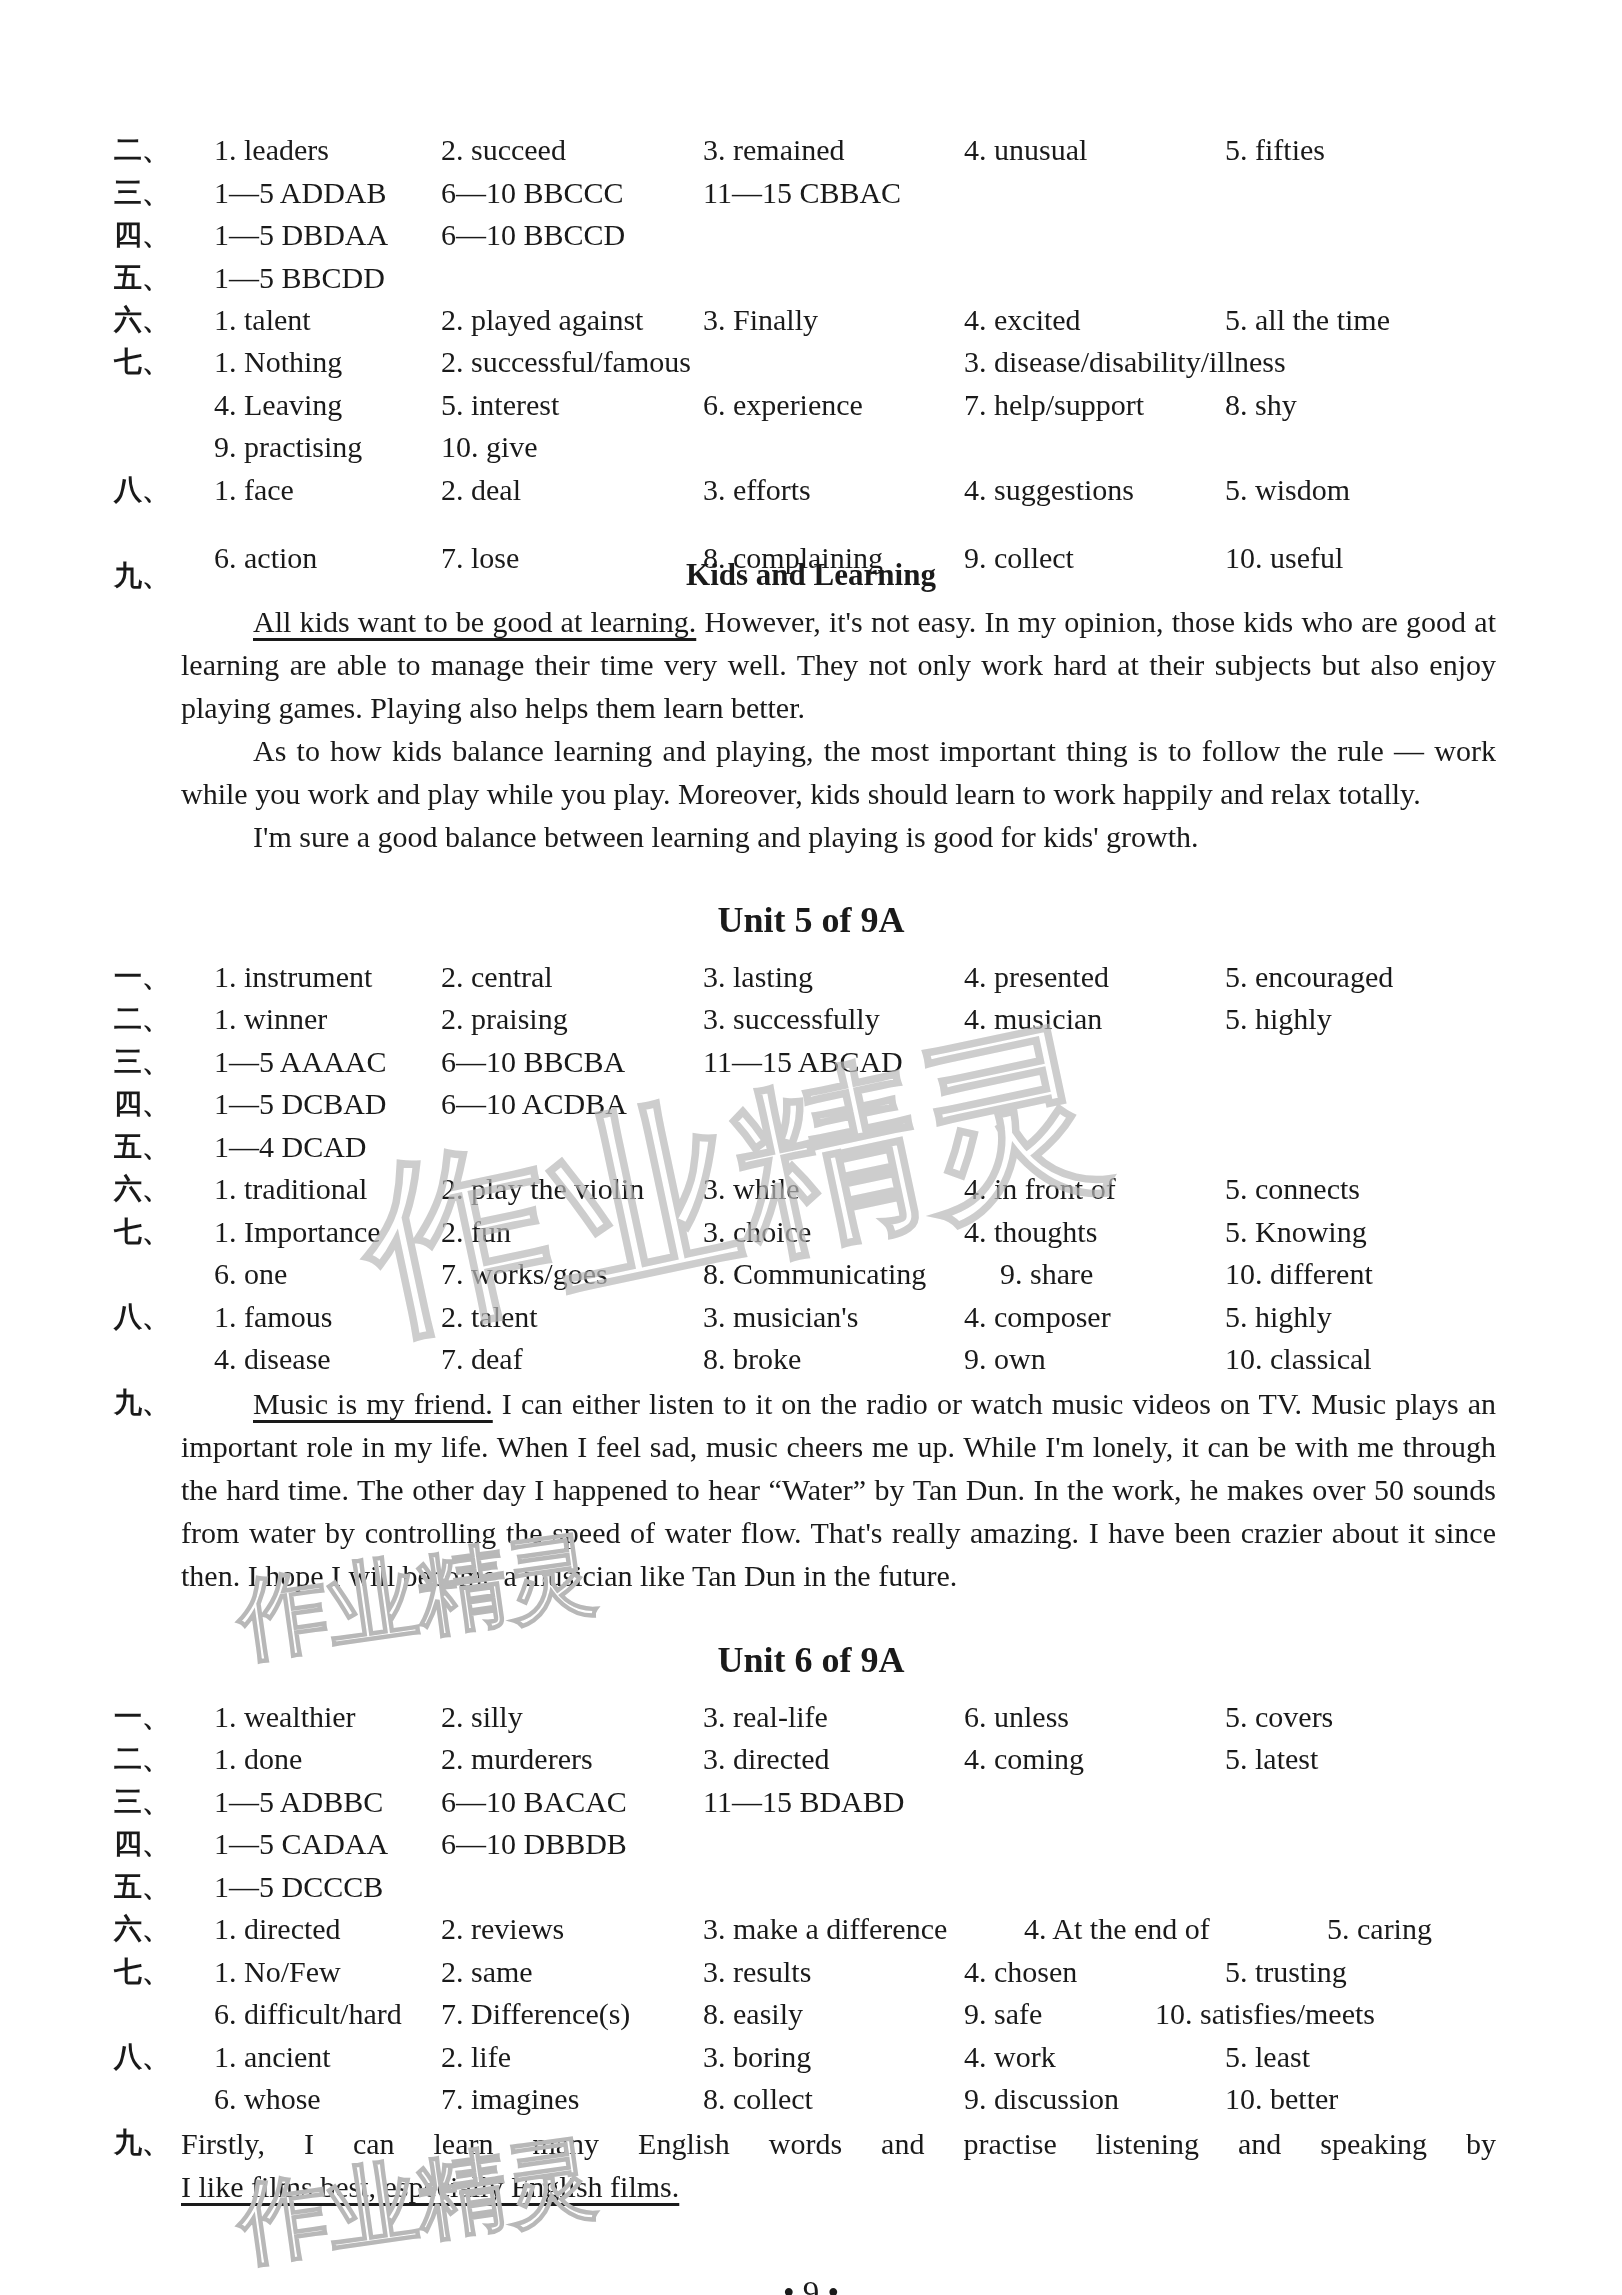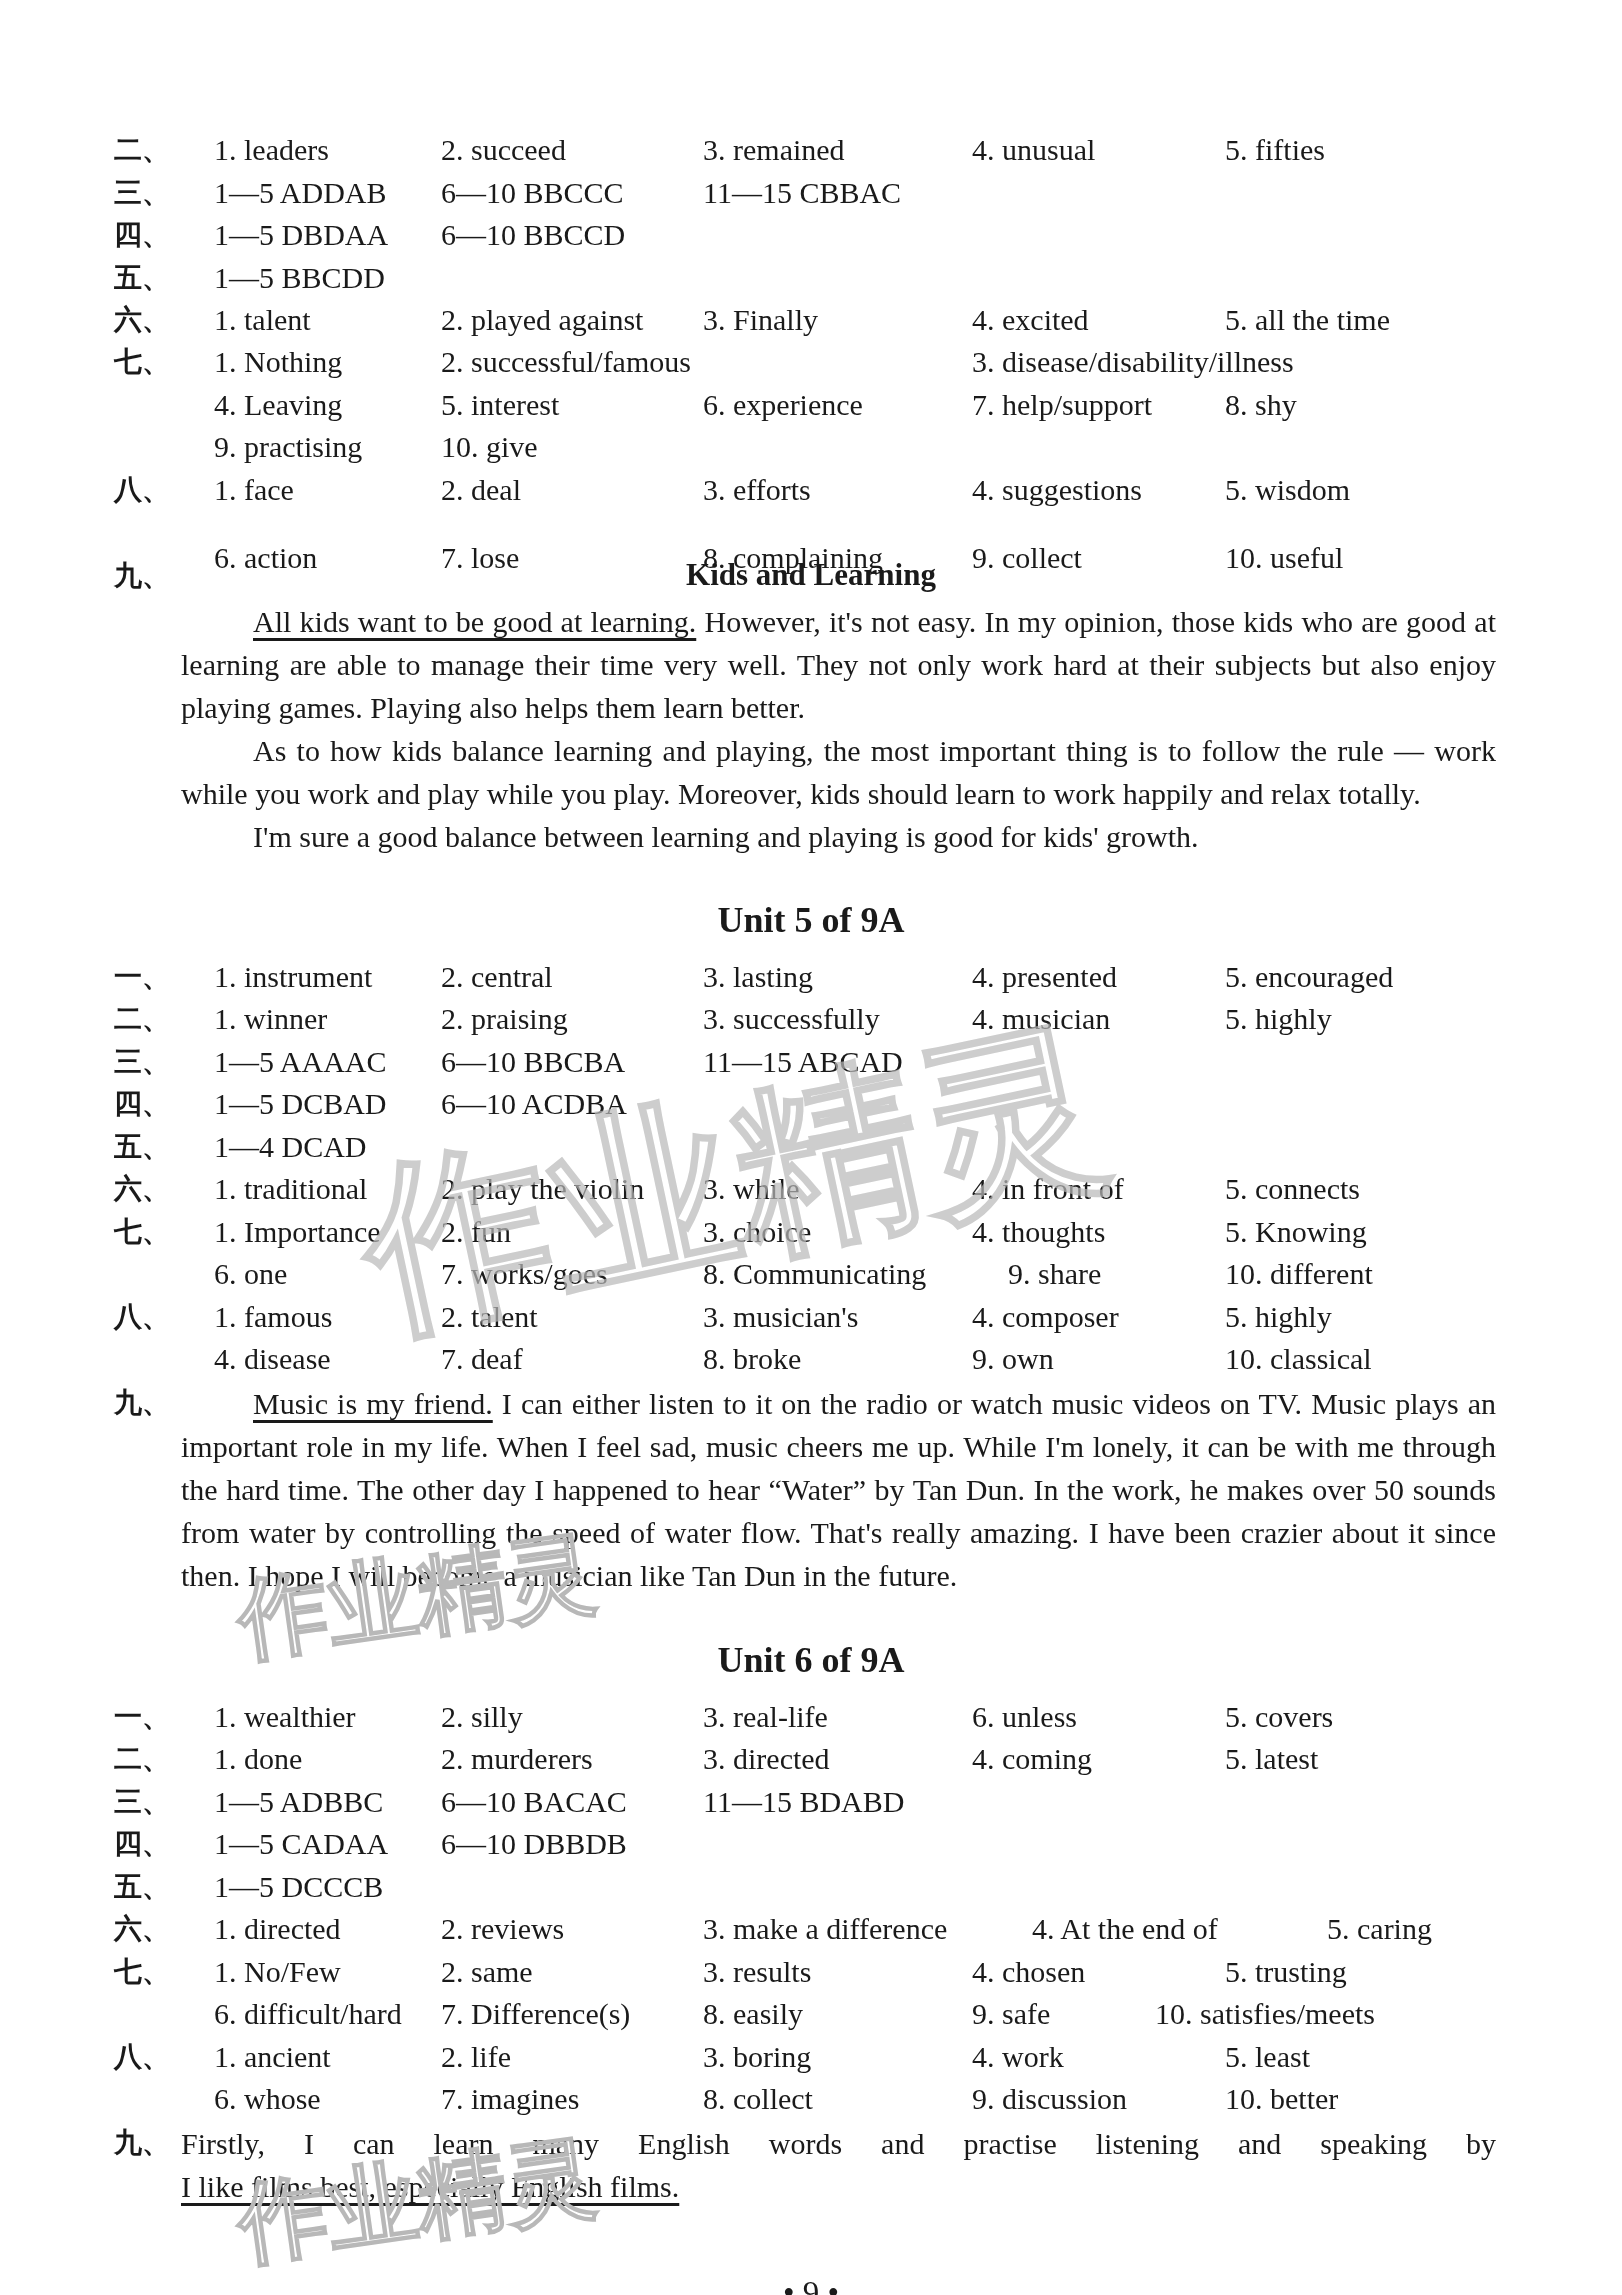--- a/index.html
+++ b/index.html
@@ -2,21 +2,21 @@
 <html style="font-size:13px"><head>
 <meta charset="utf-8">
 <style>
   html, body { margin:0; padding:0; background:#ffffff; }
   body { width:1622px; height:2295px; position:relative; overflow:hidden;
          font-family:"Liberation Serif","DejaVu Serif",serif; color:#1a1a1a; }
   .page { position:absolute; left:0; top:0; width:1622px; height:2295px; }
   .row { position:absolute; left:0; width:1622px; height:42px; font-size:30px; line-height:42px; white-space:nowrap; }
   .sec { position:absolute; left:114px; font-family:"DejaVu Sans",sans-serif; font-weight:bold; font-size:28px; }
   .cell { position:absolute; }
-  .c1 { left:178px;margin-left:36px; } .c2 { left:441px; } .c3 { left:703px; } .c4 { left:964px;margin-left:8px; } .c5 { left:1225px; }
+  .c1 { left:178px;margin-left:36px; } .c2 { left:441px; } .c3 { left:703px; } .c4 { left:964px; } .c5 { left:1225px; }
   .title { position:absolute; width:1622px; text-align:center; font-weight:bold; }
   .t-underlined span { text-decoration-thickness:2.5px; text-underline-offset:4.9px; }
   .unit { font-size:36px; }
   .kl { font-size:31px; }
   .essay { position:absolute; left:181px; width:1315px; font-size:30px; line-height:43px; text-align:justify; }
   .essay p { margin:0; text-indent:72px; }
   .u { text-decoration:underline; text-decoration-thickness:2.5px; text-underline-offset:5.7px; }
   .pagenum { position:absolute; top:2275px; width:1622px; text-align:center; font-size:33px; }
   .wm { position:absolute; color:transparent; -webkit-text-stroke:1.6px #b8b8b8; font-family:"DejaVu Sans",sans-serif; font-weight:bold; pointer-events:none; }
 </style>

